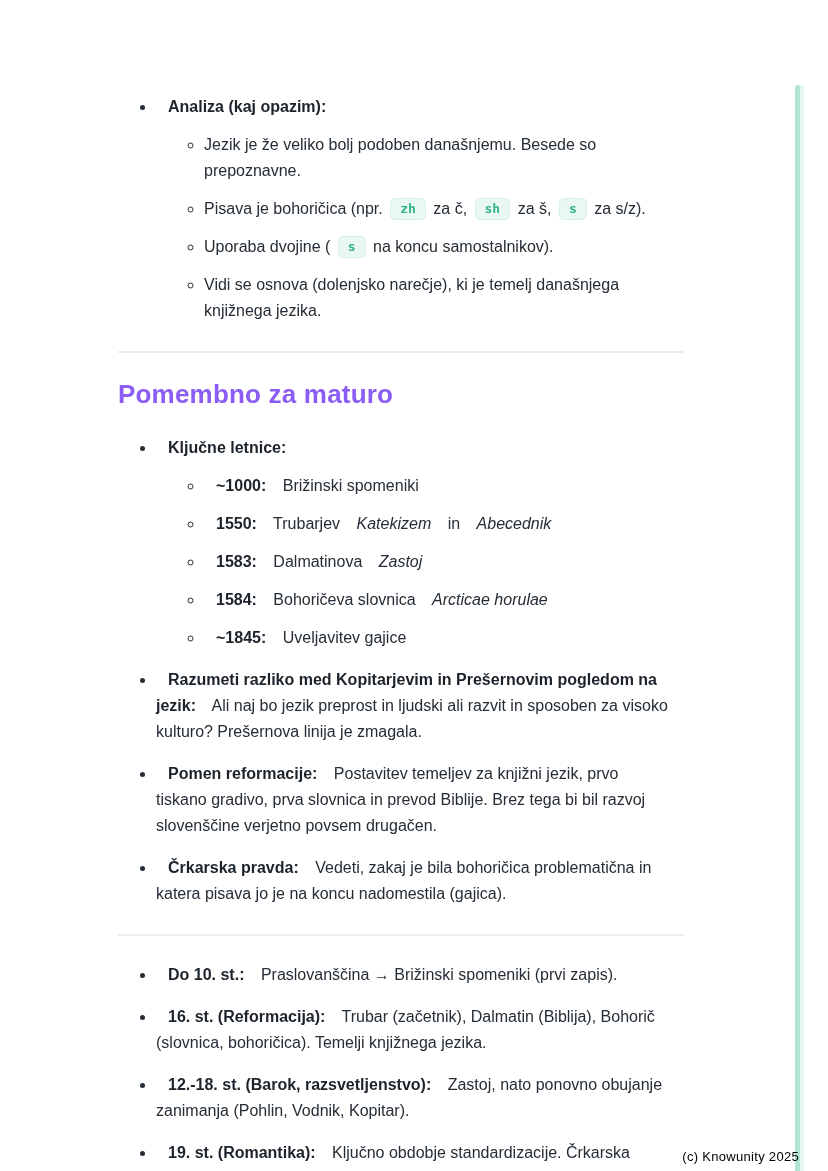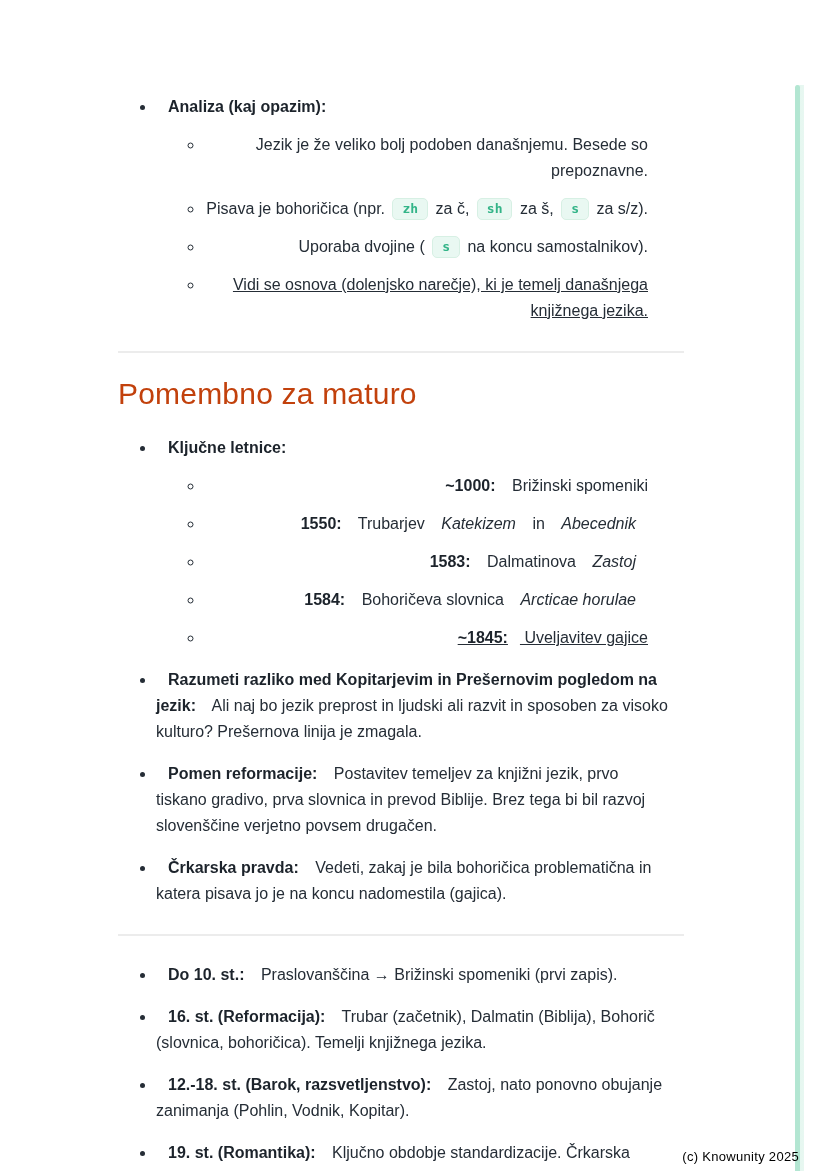--- a/index.html
+++ b/index.html
@@ -25,24 +25,23 @@
     list-style: disc outside;
     padding-left: 26px;
     margin: 0;
   }
   ul.l1 > li { margin-bottom: 16px; }
   ul.l1 > li:last-child { margin-bottom: 0; }
   ul.l2 {
     list-style: circle outside;
     padding-left: 24px;
     margin-top: 12px;
-    text-align: right;
   }
   ul.l2 > li { margin-bottom: 10px; }
-  ul.l2 > li:last-child { margin-bottom: 0; text-decoration: underline; }
+  ul.l2 > li:last-child { margin-bottom: 0; }
   li::marker { color: #252d36; font-size: 15px; }
   strong { color: #1c232b; font-weight: bold; }
   em { font-style: italic; }
   .chip {
     display: inline-block;
     font-family: "DejaVu Sans Mono", monospace;
     font-size: 13px;
     font-weight: bold;
     line-height: 16px;
     color: #33b488;
@@ -52,24 +51,24 @@
     padding: 2px 9px;
     margin: 0 3px;
     vertical-align: 1px;
   }
   hr.divider {
     border: none;
     border-top: 2px solid #ececec;
     margin: 27px 0 26px 0;
   }
   h2.section-heading {
-    font-size: 30px;
+    font-size: 26px;
     line-height: 30px;
-    font-weight: normal;
-    color: #c2410c;
+    font-weight: bold;
+    color: #8b5cf6;
     margin: 0 0 26px 0;
     letter-spacing: 0.2px;
   }
   .footer {
     position: absolute;
     top: 1101px;
     right: 53px;
     font-size: 13px;
     line-height: 16px;
     color: #000000;

